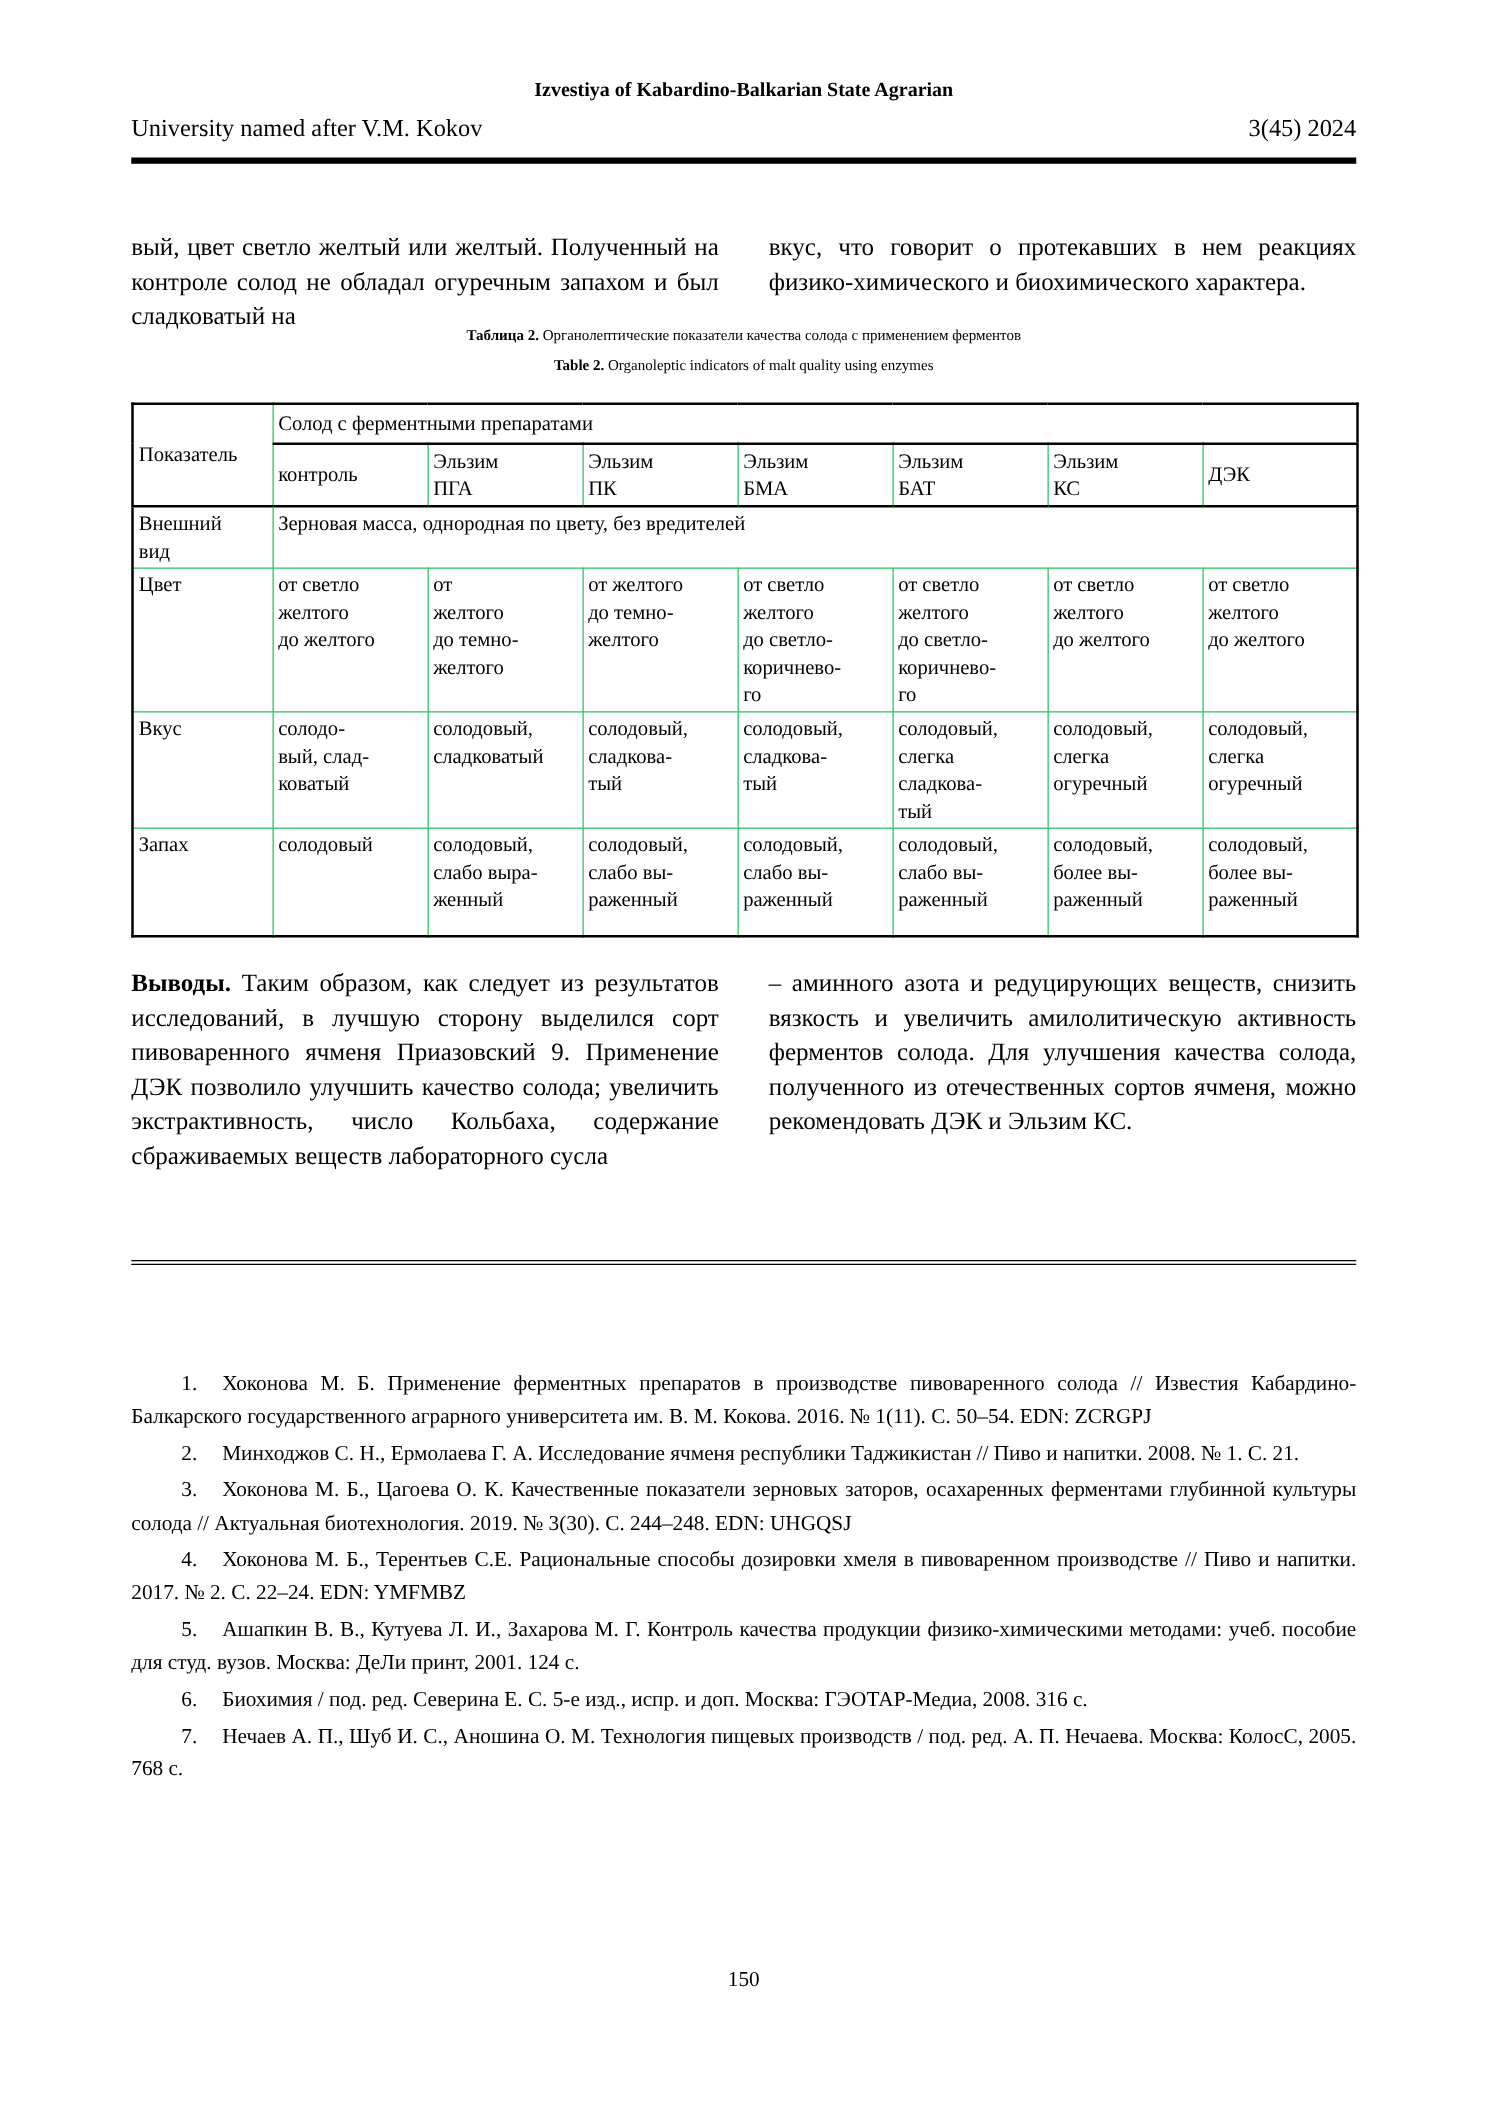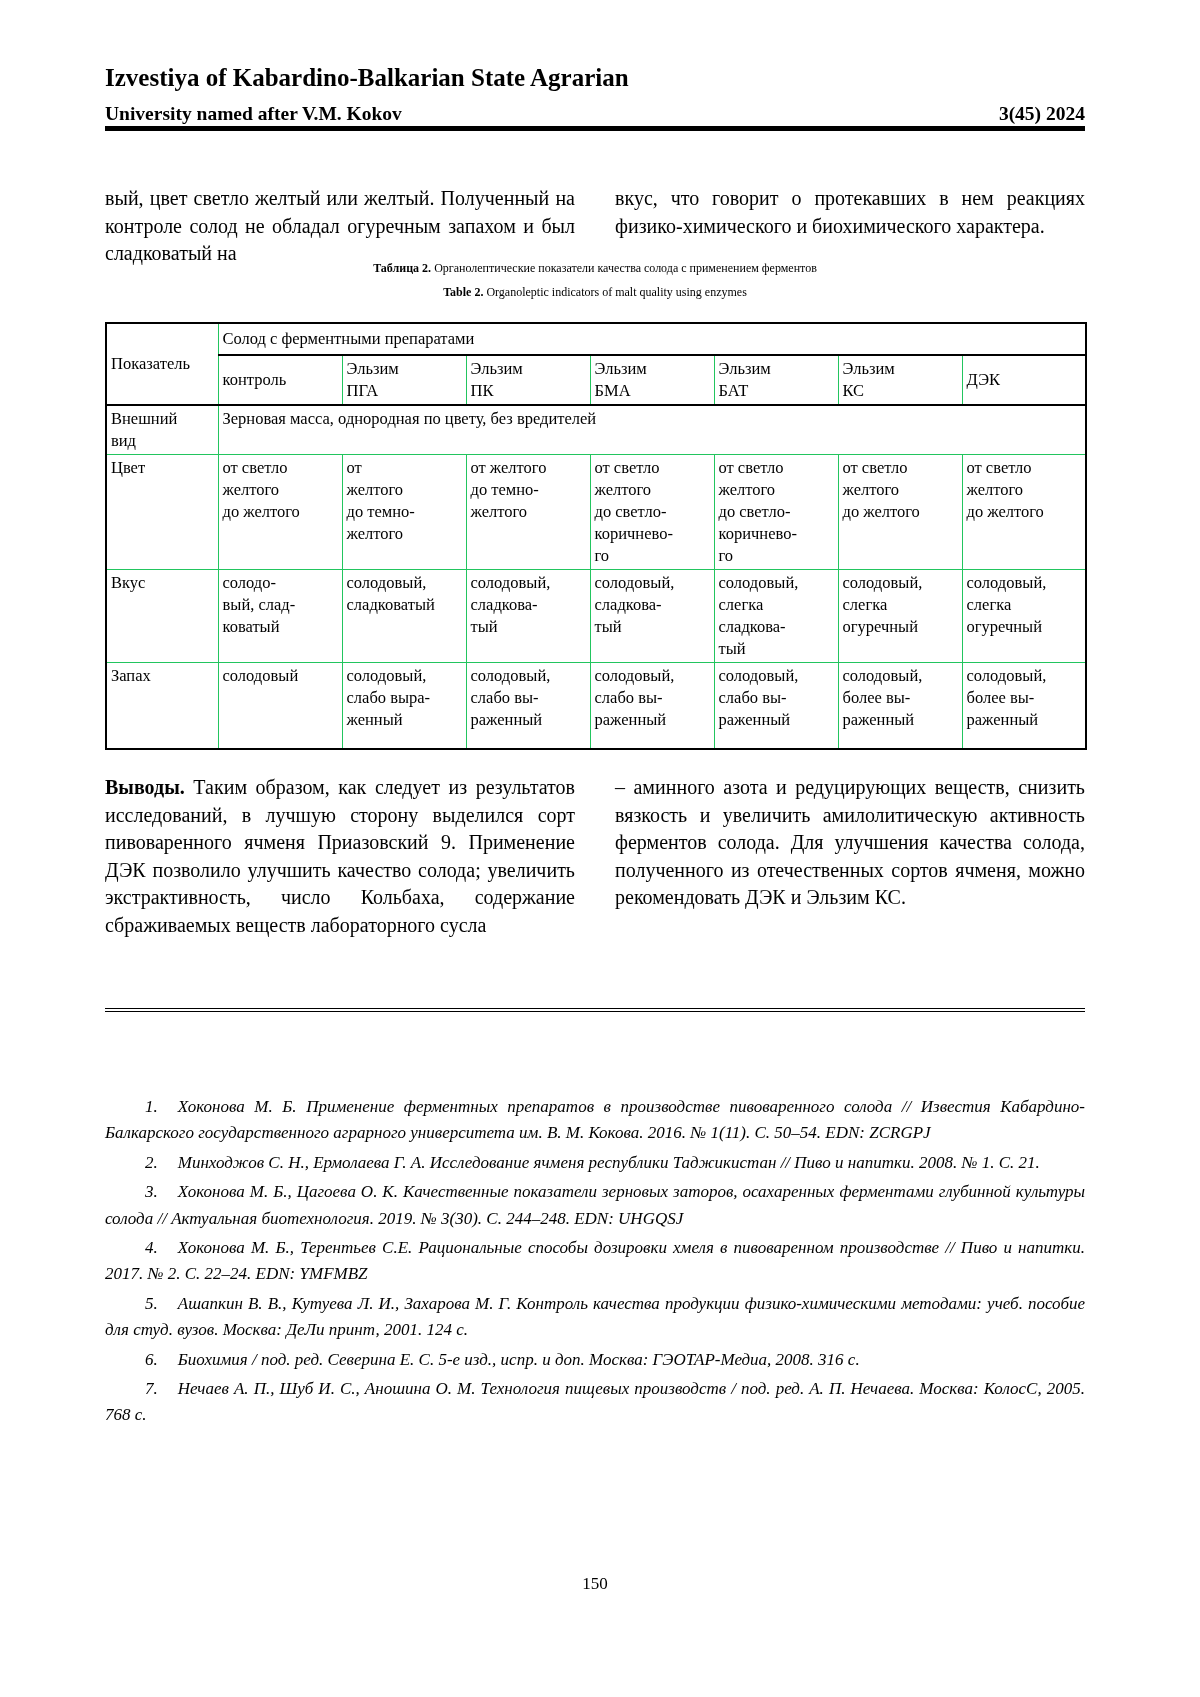--- a/index.html
+++ b/index.html
@@ -3,22 +3,22 @@
 <meta charset="utf-8">
 <style>
   html,body{margin:0;padding:0;background:#ffffff;}
   .page{
     position:relative;width:1200px;height:1697px;background:#ffffff;
     font-family:"Liberation Serif","DejaVu Serif",serif;color:#000;
     overflow:hidden;
   }
   
   .doc-header{position:absolute;left:105px;top:64px;width:980px;}
-  .jh-line1{font-size:25px;font-weight:bold;}
-  .jh-line2{display:flex;justify-content:space-between;margin-top:11px;font-size:19.5px;font-weight:bold;gap:20px;}
+  .jh-line1{font-size:16px;font-weight:bold;text-align:center;}
+  .jh-line2{display:flex;justify-content:space-between;margin-top:11px;font-size:19.5px;font-weight:normal;gap:20px;}
   .header-rule{position:absolute;left:105px;top:126px;width:980px;height:5px;background:#000;}
   
   .col{position:absolute;width:470px;font-size:20px;line-height:27.6px;text-align:justify;margin-top:28px;}
   .col.left{left:105px;}
   .col.right{left:615px;}
   .intro-col{top:157px;}
   .concl-col{top:746px;}
   .lead{font-weight:bold;}
   
   .table-caption{position:absolute;left:105px;top:257px;width:980px;text-align:center;font-size:12px;line-height:23.5px;}
@@ -39,21 +39,21 @@
   col.cn{width:124px;}
   tr.r-group{height:32px;}
   tr.r-head{height:48px;}
   tr.r-appear{height:48px;}
   tr.r-color{height:112px;padding-left:43px;}
   tr.r-taste{height:92px;}
   tr.r-smell{height:86px;}
   
   .section-rule{position:absolute;left:105px;top:1008px;width:980px;border-top:4px double #000;}
   .ref-title{position:absolute;left:105px;top:1047px;width:980px;text-align:center;font-weight:bold;font-size:17.5px;}
-  .references{position:absolute;left:105px;top:1094px;width:980px;font-style:italic;}
+  .references{position:absolute;left:105px;top:1094px;width:980px;}
   .ref{margin:0 0 3px 0;font-size:17px;line-height:26.4px;text-align:justify;text-indent:40px;}
   .ref-num{padding-right:20px;}
   .page-num{position:absolute;left:105px;top:1574px;width:980px;text-align:center;font-size:17px;}
 </style>
 </head>
 <body>
 
 <div class="page">
 
   <div class="doc-header">

